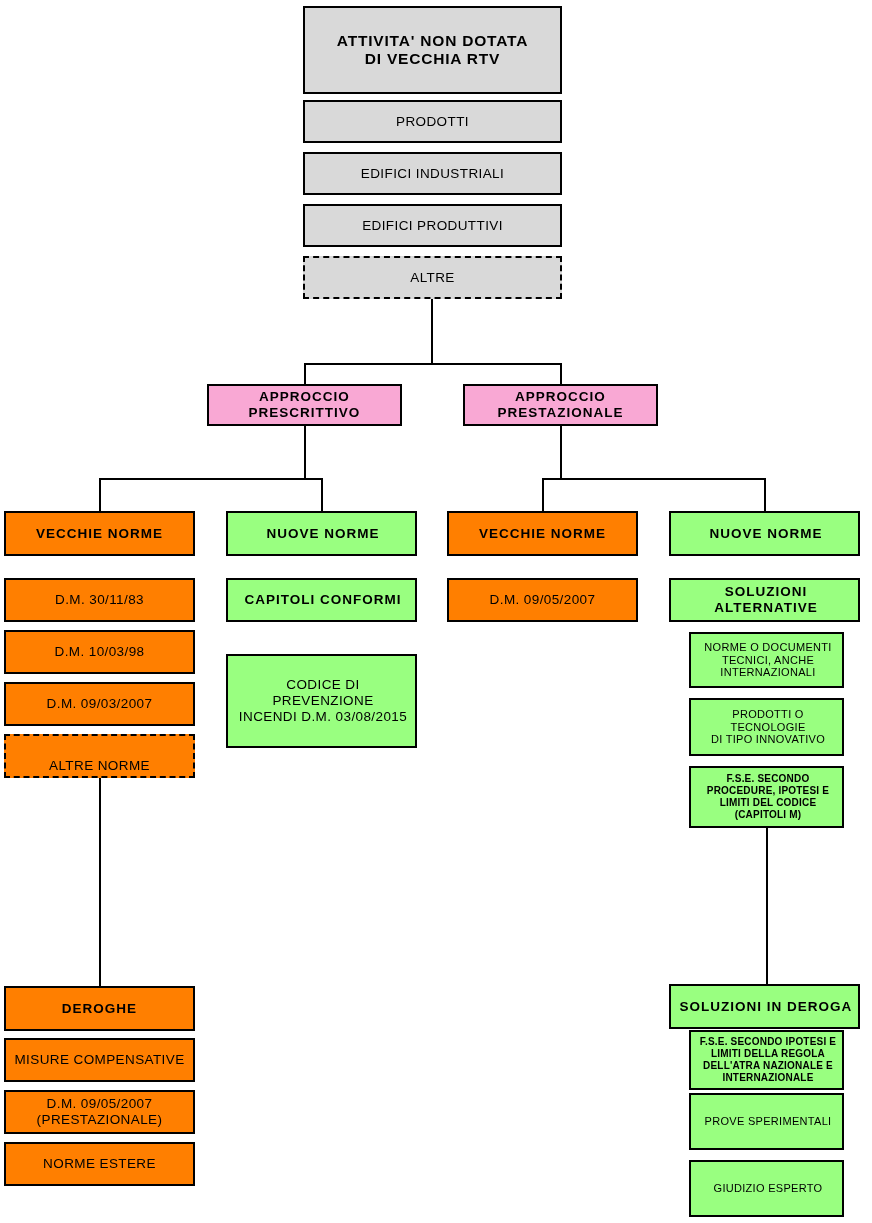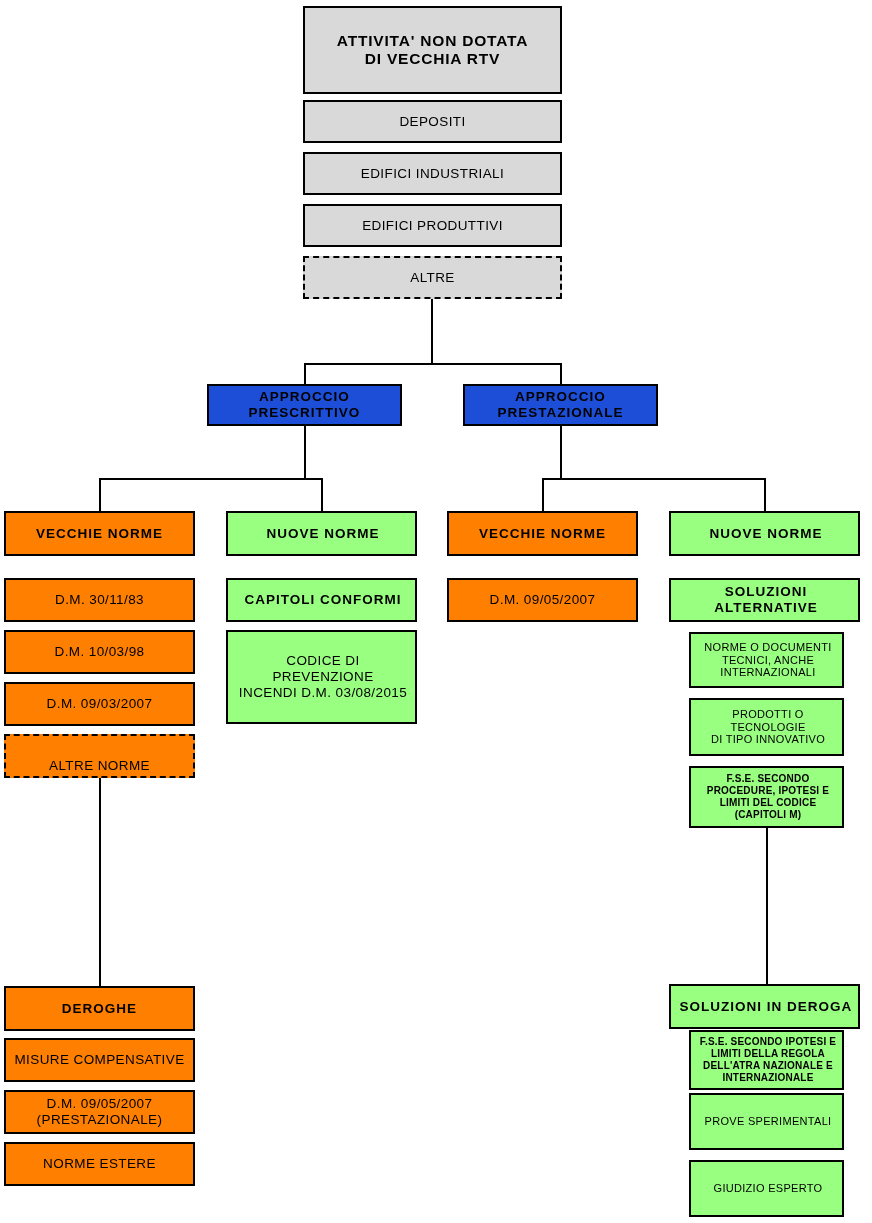--- a/index.html
+++ b/index.html
@@ -27,21 +27,21 @@
     text-align: center;
     color: #000000;
     line-height: 1.18;
     letter-spacing: 0.3px;
     padding: 2px 4px;
     z-index: 3;
   }
   .gray   { background: #d9d9d9; }
   .orange { background: #ff7f00; }
   .green  { background: #99ff80; padding-left: 7px; }
-  .white  { background: #1d4ed8; }
+  .white  { background: #f9a8d4; }
 
   .dashed { border-style: dashed; border-width: 2px; }
 
   .t-title  { font-weight: bold; font-size: 15.5px; letter-spacing: 0.8px; }
   .t-head   { font-weight: bold; font-size: 13.5px; letter-spacing: 1.0px; }
   .t-plain  { font-weight: normal; font-size: 13.5px; letter-spacing: 0.4px; }
   .t-small  { font-weight: normal; font-size: 11px; letter-spacing: 0.3px; }
   .t-xsmall { font-weight: bold; font-size: 10px; letter-spacing: 0.2px; }
 
   .line {
@@ -75,21 +75,21 @@
   <div class="line vline" style="left:99px; top:776px; height:212px;"></div>
 
   <div class="line vline" style="left:766px; top:828px; height:158px;"></div>
 
   <div class="box gray t-title" style="left:303px; top:6px; width:259px; height:88px; flex-direction:column;">
     <span>ATTIVITA' NON DOTATA</span>
     <span>DI VECCHIA RTV</span>
   </div>
 
   <div class="box gray t-plain" style="left:303px; top:100px; width:259px; height:43px;">
-    <span>DEPOSITI</span>
+    <span>PRODOTTI</span>
   </div>
 
   <div class="box gray t-plain" style="left:303px; top:152px; width:259px; height:43px;">
     <span>EDIFICI INDUSTRIALI</span>
   </div>
 
   <div class="box gray t-plain" style="left:303px; top:204px; width:259px; height:43px;">
     <span>EDIFICI PRODUTTIVI</span>
   </div>
 
@@ -128,21 +128,21 @@
   </div>
 
   <div class="box green t-head" style="left:226px; top:511px; width:191px; height:45px;">
     <span>NUOVE NORME</span>
   </div>
 
   <div class="box green t-head" style="left:226px; top:578px; width:191px; height:44px;">
     <span>CAPITOLI CONFORMI</span>
   </div>
 
-  <div class="box green t-plain" style="left:226px; top:630px; width:191px; height:94px; flex-direction:column;">
+  <div class="box green t-plain" style="left:226px; top:654px; width:191px; height:94px; flex-direction:column;">
     <span>CODICE DI PREVENZIONE</span>
     <span>INCENDI D.M. 03/08/2015</span>
   </div>
 
   <div class="box orange t-head" style="left:447px; top:511px; width:191px; height:45px;">
     <span>VECCHIE NORME</span>
   </div>
 
   <div class="box orange t-plain" style="left:447px; top:578px; width:191px; height:44px;">
     <span>D.M. 09/05/2007</span>

